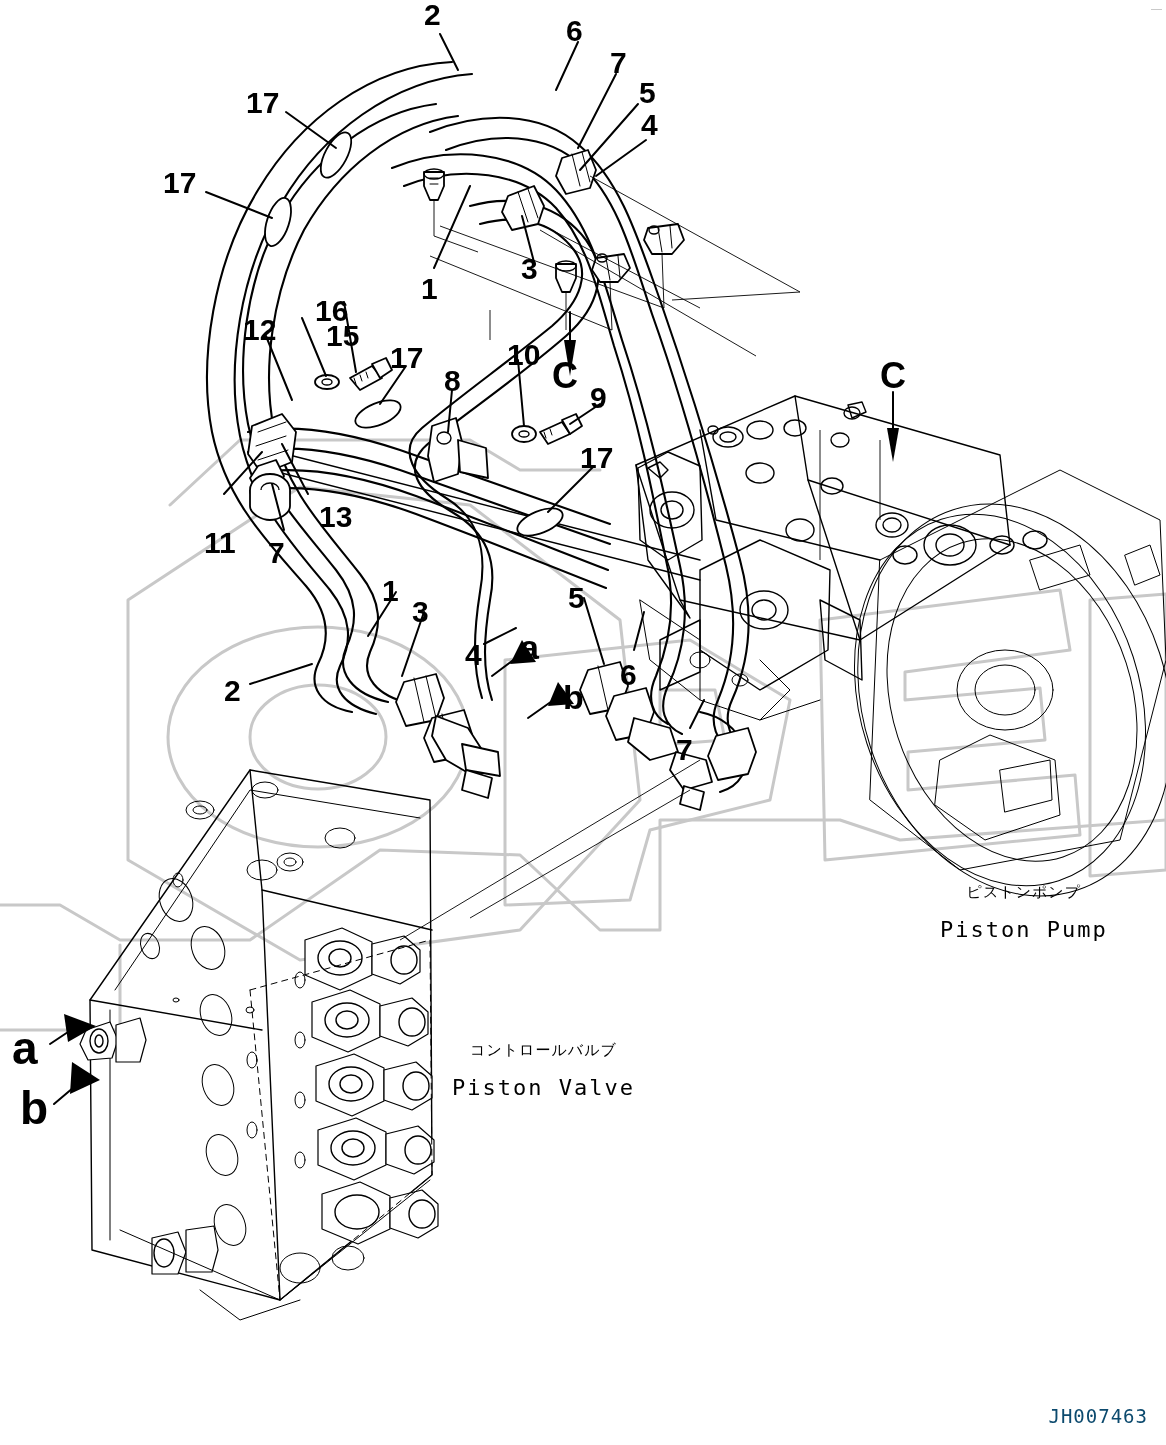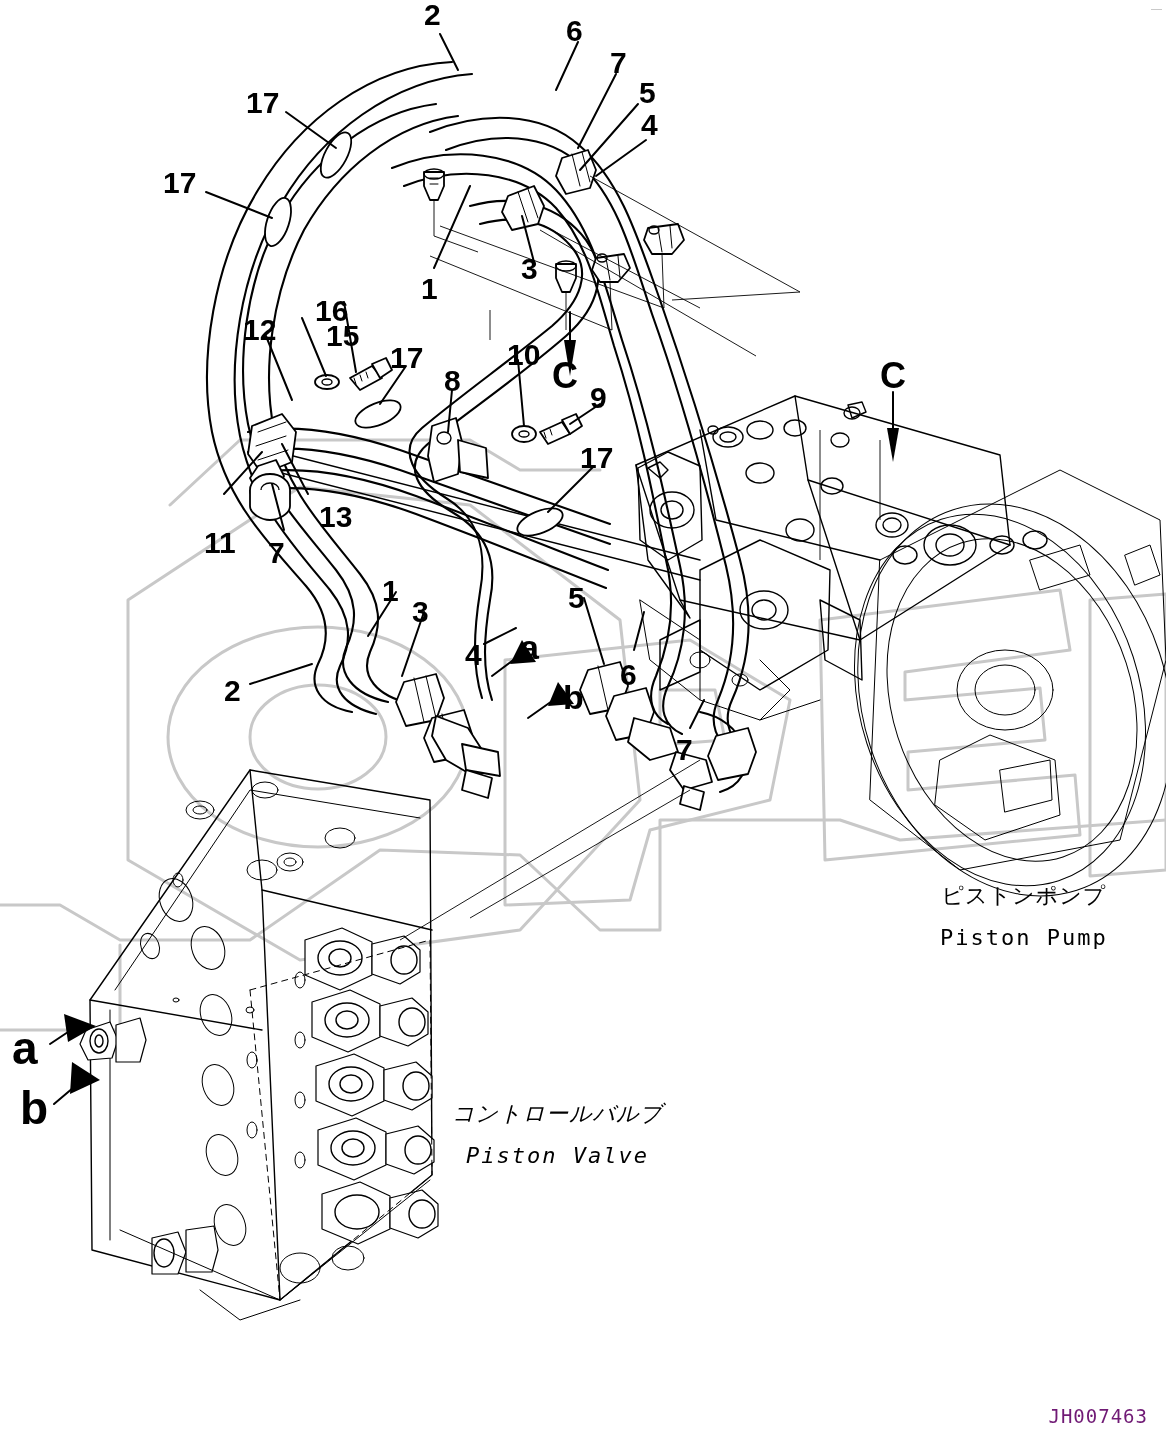--- a/index.html
+++ b/index.html
@@ -41,37 +41,37 @@
   .capt{
     position:absolute;
     color:#000;
     line-height:1.08;
     text-align:center;
     white-space:nowrap;
   }
   .capt .jp{
     display:block;
     font-family:"DejaVu Sans",sans-serif;
-    font-size:22px;
+    font-size:15px;
     letter-spacing:1px;
   }
   .capt .en{
     display:block;
     font-family:"DejaVu Sans Mono","Liberation Mono",monospace;
     font-size:22px;
     letter-spacing:2px;
     margin-top:18px;
   }
   .drawno{
     position:absolute;
     right:18px;bottom:18px;
     font-family:"DejaVu Sans Mono","Liberation Mono",monospace;
     font-size:19px;
     letter-spacing:1px;
-    color:#701a75;
+    color:#0c4a6e;
   }
   .cornermark{
     position:absolute;
     right:4px;top:2px;
     font-size:11px;color:#b9b9b9;
     font-family:"Liberation Sans",sans-serif;
   }
 </style>
 </head>
 <body>
@@ -473,21 +473,21 @@
       <div class="ab small" style="left: 520px; top: 630px;">a</div>
       <div class="ab small" style="left: 563px; top: 680px;">b</div>
       <div class="ab" style="left: 12px; top: 1025px;">a</div>
       <div class="ab" style="left: 20px; top: 1085px;">b</div>
     </div>
   <div id="caption-layer">
       <div class="capt" style="left: 940px; top: 884px;">
         <span class="jp">ピストンポンプ</span>
         <span class="en">Piston Pump</span>
       </div>
-      <div class="capt" style="left: 452px; top: 1102px; font-style: italic;">
+      <div class="capt" style="left: 452px; top: 1042px;">
         <span class="jp">コントロールバルブ</span>
         <span class="en">Piston Valve</span>
       </div>
     </div>
 
   <div class="drawno">JH007463</div>
   <div class="cornermark">—</div>
 </div>
 
 </body></html>

